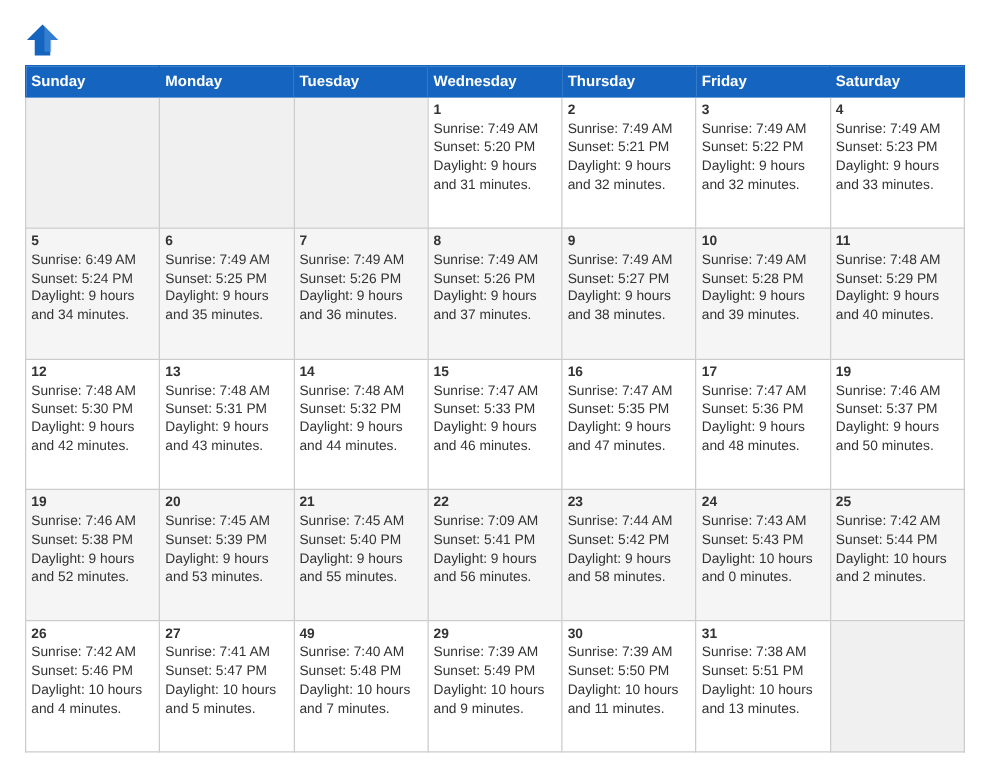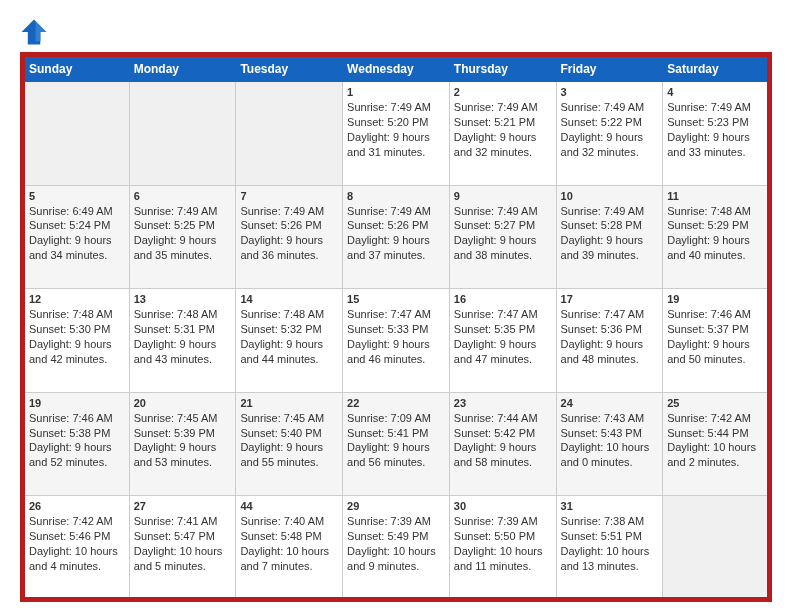--- a/index.html
+++ b/index.html
@@ -47,21 +47,21 @@
       font-weight: bold;
       color: #333;
       line-height: 1.1;
     }
     .location {
       font-size: 14px;
       color: #555;
     }
     .calendar {
       flex: 1;
-      border: 5px solid #b91c1c;
+      border: 1px solid #b91c1c;
       border-collapse: collapse;
       width: 100%;
       table-layout: fixed;
     }
     .calendar th {
       background-color: #1565c0;
       color: #fff;
       font-size: 12px;
       font-weight: bold;
       padding: 5px 4px;
@@ -328,21 +328,21 @@
 and 4 minutes.</div>
           </td>
           <td>
             <span class="day-num">27</span>
             <div class="cell-text">Sunrise: 7:41 AM
 Sunset: 5:47 PM
 Daylight: 10 hours
 and 5 minutes.</div>
           </td>
           <td>
-            <span class="day-num">44</span>
+            <span class="day-num">49</span>
             <div class="cell-text">Sunrise: 7:40 AM
 Sunset: 5:48 PM
 Daylight: 10 hours
 and 7 minutes.</div>
           </td>
           <td>
             <span class="day-num">29</span>
             <div class="cell-text">Sunrise: 7:39 AM
 Sunset: 5:49 PM
 Daylight: 10 hours

